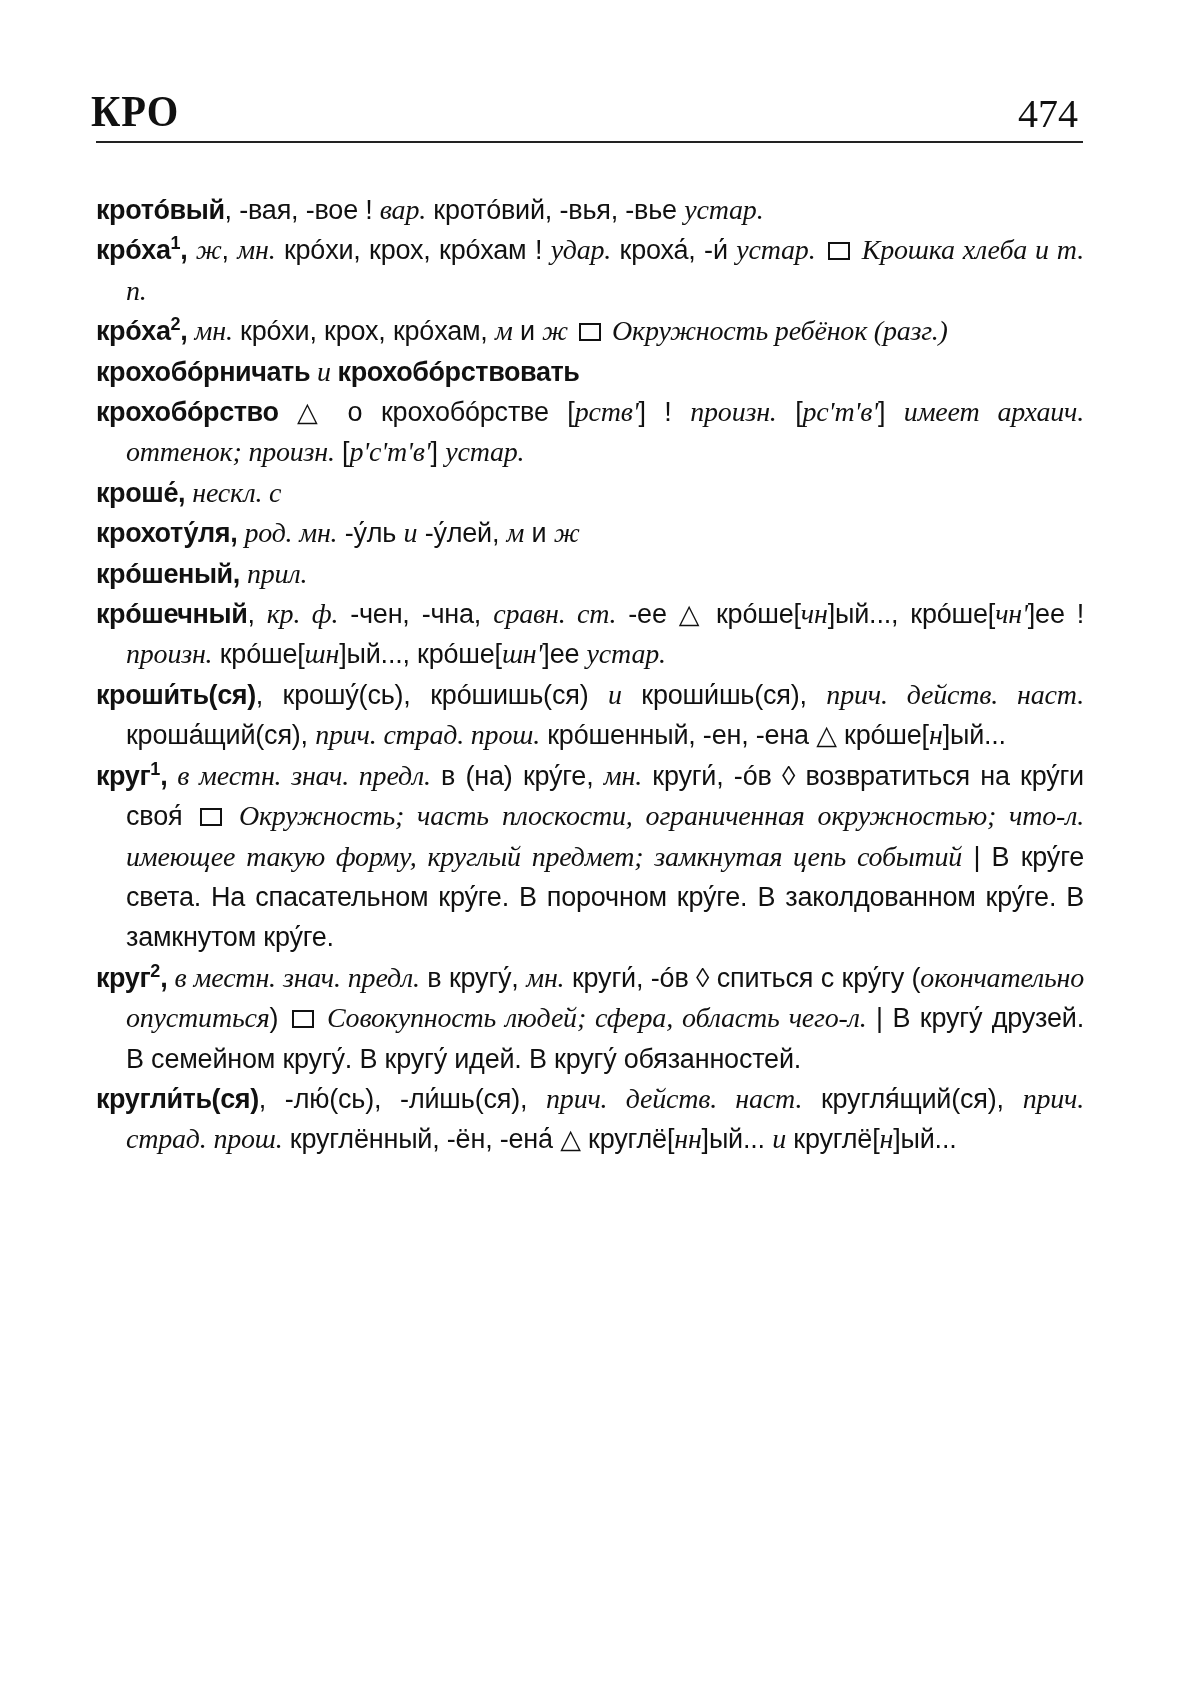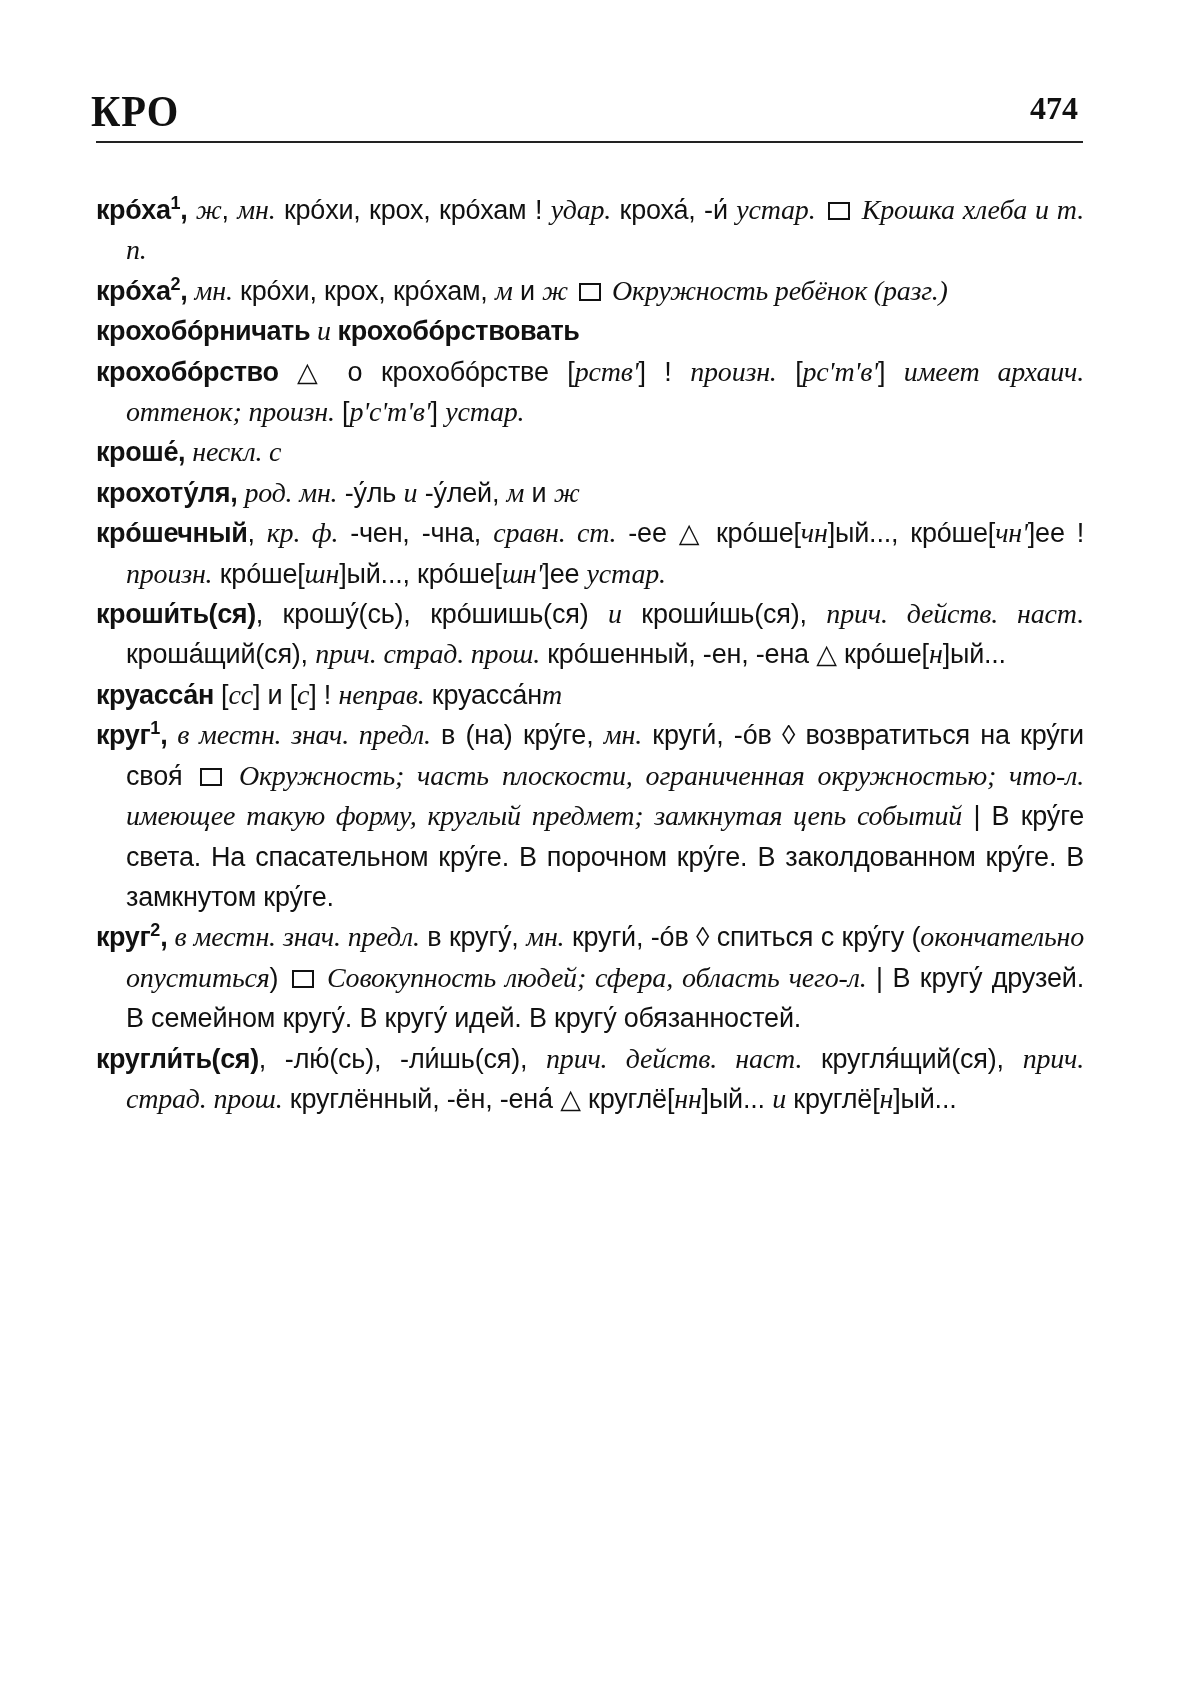--- a/index.html
+++ b/index.html
@@ -10,21 +10,21 @@
   .page-header {
     position: absolute; left: 91px; top: 86px; width: 987px; height: 52px;
   }
   .running-head {
     position: absolute; left: 0; top: 0;
     font-family: "Liberation Serif", serif; font-size: 44px; font-weight: bold;
     letter-spacing: 1px; transform: scaleX(0.92); transform-origin: left top;
   }
   .page-number {
     position: absolute; right: 0; top: 4px;
-    font-family: "Liberation Serif", serif; font-size: 32px; font-weight: bold;
+    font-family: "Liberation Serif", serif; font-size: 40px;
   }
   .header-rule {
     position: absolute; left: 96px; top: 141px; width: 987px; height: 2px;
     background: #222222;
   }
   .entries {
     position: absolute; left: 96px; top: 190px; width: 988px;
     font-family: "Liberation Sans", sans-serif; font-size: 27px; line-height: 40.4px;
     letter-spacing: -0.2px;
   }
@@ -40,25 +40,26 @@
 </head>
 <body>
 
 <div class="page-header">
   <div class="running-head">КРО</div>
   <div class="page-number">474</div>
 </div>
 <div class="header-rule"></div>
 
 <div class="entries" id="entries">
+    <div class="entry"><span class="hw">кротóвый</span><span>, -вая, -вое ! </span><span class="it">вар.</span><span> кротóвий, -вья, -вье </span><span class="it">устар.</span></div>
     <div class="entry"><span class="hw">крóха</span><sup>1</sup><span class="hw">, </span><span class="it">ж</span><span>, </span><span class="it">мн.</span><span> крóхи, крох, крóхам ! </span><span class="it">удар.</span><span> кроха́, -и́ </span><span class="it">устар.</span><span> </span><span class="sq"></span><span class="it"> Крошка хлеба и т. п.</span></div>
     <div class="entry"><span class="hw">крóха</span><sup>2</sup><span class="hw">, </span><span class="it">мн.</span><span> крóхи, крох, крóхам, </span><span class="it">м</span><span> и </span><span class="it">ж</span><span> </span><span class="sq"></span><span class="it"> Окружность ребёнок (разг.)</span></div>
     <div class="entry"><span class="hw">крохобóрничать</span><span class="it"> и </span><span class="hw">крохобóрствовать</span></div>
     <div class="entry"><span class="hw">крохобóрство</span><span> △ о крохобóрстве [</span><span class="it">рств'</span><span>] ! </span><span class="it">произн.</span><span> [</span><span class="it">рс'т'в'</span><span>] </span><span class="it">имеет архаич. оттенок; произн.</span><span> [</span><span class="it">р'с'т'в'</span><span>] </span><span class="it">устар.</span></div>
     <div class="entry"><span class="hw">кроше́</span><span class="hw">, </span><span class="it">нескл. с</span></div>
     <div class="entry"><span class="hw">крохоту́ля</span><span class="hw">, </span><span class="it">род. мн.</span><span> -у́ль </span><span class="it">и</span><span> -у́лей, </span><span class="it">м</span><span> и </span><span class="it">ж</span></div>
+    <div class="entry"><span class="hw">крóшеный</span><span class="hw">, </span><span class="it">прил.</span></div>
     <div class="entry"><span class="hw">крóшечный</span><span>, </span><span class="it">кр. ф.</span><span> -чен, -чна, </span><span class="it">сравн. ст.</span><span> -ее △ крóше[</span><span class="it">чн</span><span>]ый..., крóше[</span><span class="it">чн'</span><span>]ее ! </span><span class="it">произн.</span><span> крóше[</span><span class="it">шн</span><span>]ый..., крóше[</span><span class="it">шн'</span><span>]ее </span><span class="it">устар.</span></div>
     <div class="entry"><span class="hw">кроши́ть(ся)</span><span>, крошу́(сь), крóшишь(ся) </span><span class="it">и</span><span> кроши́шь(ся), </span><span class="it">прич. действ. наст.</span><span> кроша́щий(ся), </span><span class="it">прич. страд. прош.</span><span> крóшенный, -ен, -ена △ крóше[</span><span class="it">н</span><span>]ый...</span></div>
-    <div class="entry"><span class="hw">круасса́н</span><span> [</span><span class="it">сс</span><span>] и [</span><span class="it">с</span><span>] ! </span><span class="it">неправ.</span><span> круасса́н</span><span class="it">т</span></div>
     <div class="entry"><span class="hw">круг</span><sup>1</sup><span class="hw">, </span><span class="it">в местн. знач. предл.</span><span> в (на) кру́ге, </span><span class="it">мн.</span><span> круги́, -óв ◊ возвратиться на кру́ги своя́ </span><span class="sq"></span><span class="it"> Окружность; часть плоскости, ограниченная окружностью; что-л. имеющее такую форму, круглый предмет; замкнутая цепь событий</span><span> | В кру́ге света. На спасательном кру́ге. В порочном кру́ге. В заколдованном кру́ге. В замкнутом кру́ге.</span></div>
     <div class="entry"><span class="hw">круг</span><sup>2</sup><span class="hw">, </span><span class="it">в местн. знач. предл.</span><span> в кругу́, </span><span class="it">мн.</span><span> круги́, -óв ◊ спиться с кру́гу (</span><span class="it">окончательно опуститься</span><span>) </span><span class="sq"></span><span class="it"> Совокупность людей; сфера, область чего-л.</span><span> | В кругу́ друзей. В семейном кругу́. В кругу́ идей. В кругу́ обязанностей.</span></div>
     <div class="entry"><span class="hw">кругли́ть(ся)</span><span>, -лю́(сь), -ли́шь(ся), </span><span class="it">прич. действ. наст.</span><span> кругля́щий(ся), </span><span class="it">прич. страд. прош.</span><span> круглённый, -ён, -ена́ △ круглё[</span><span class="it">нн</span><span>]ый... </span><span class="it">и</span><span> круглё[</span><span class="it">н</span><span>]ый...</span></div>
   </div>
 
 </body></html>

